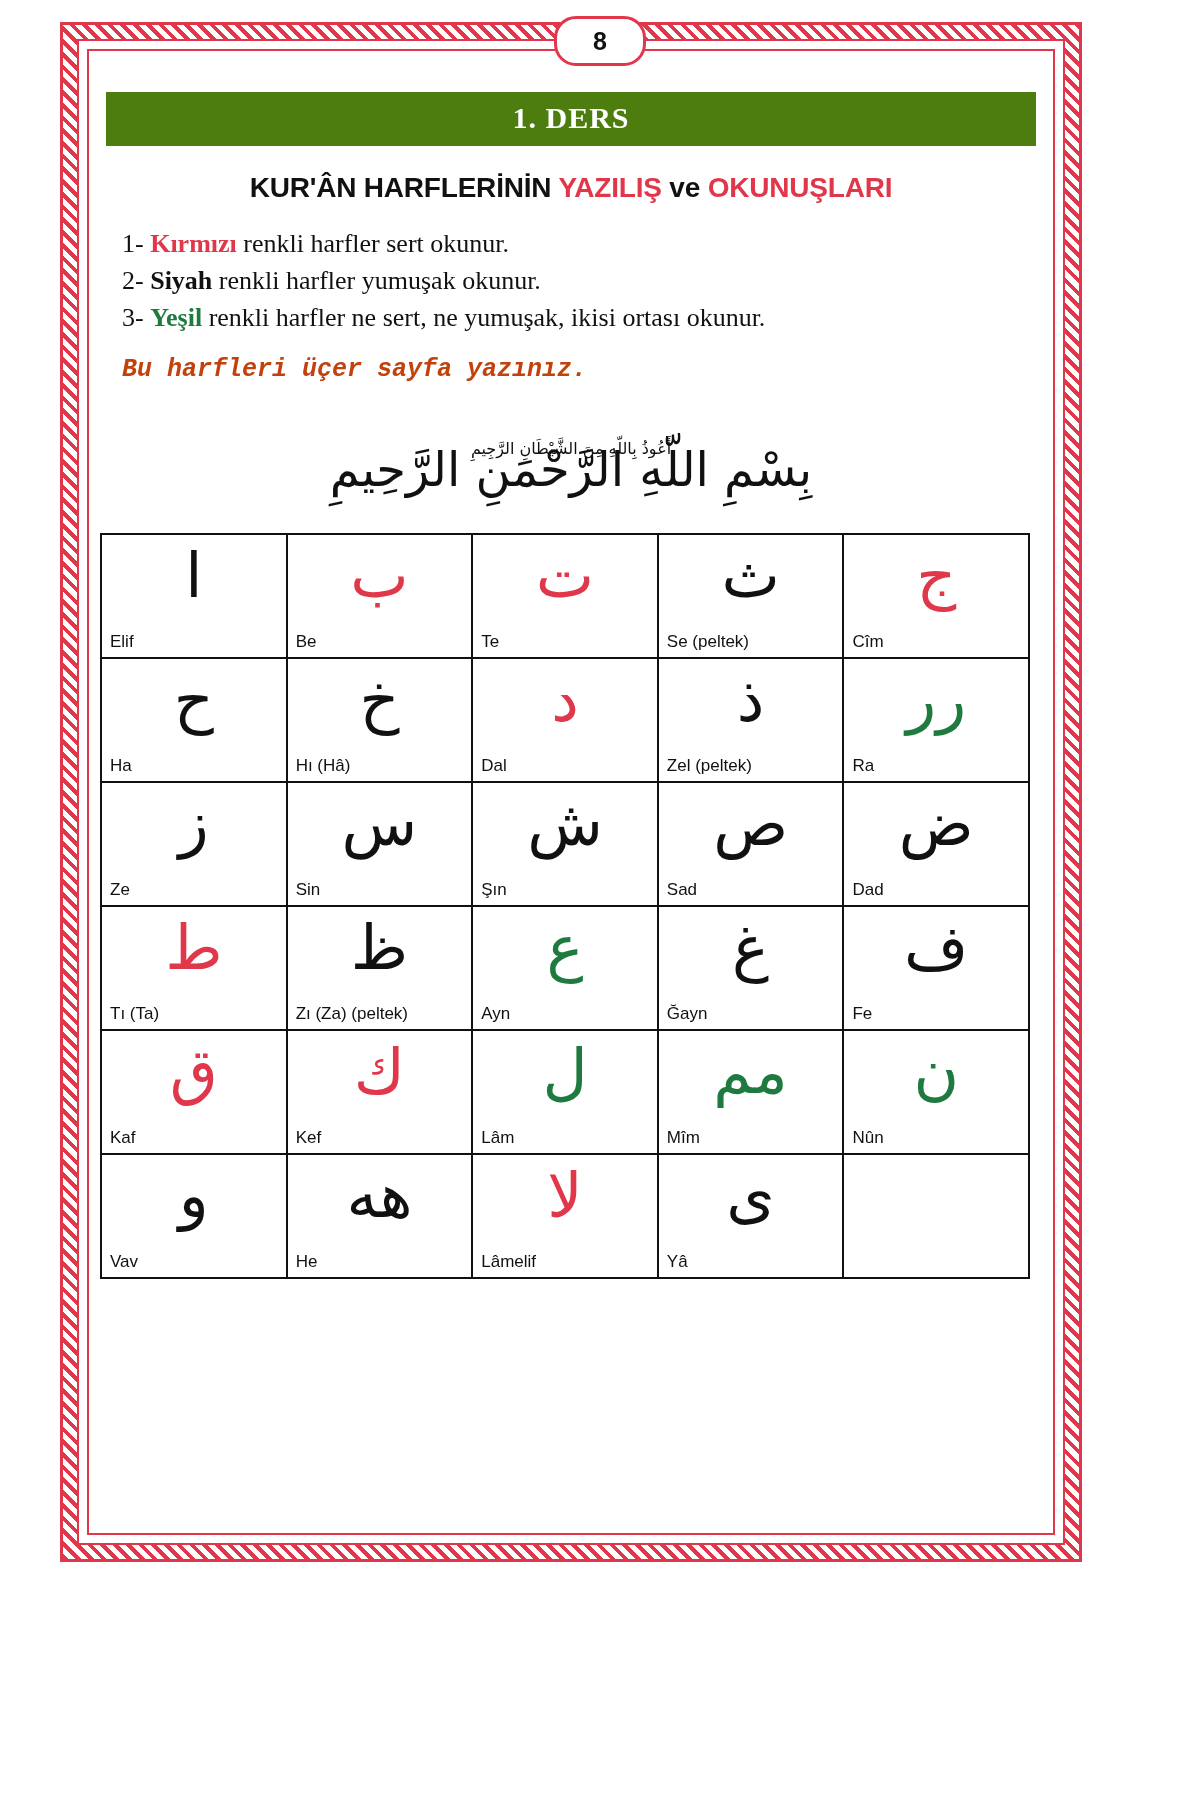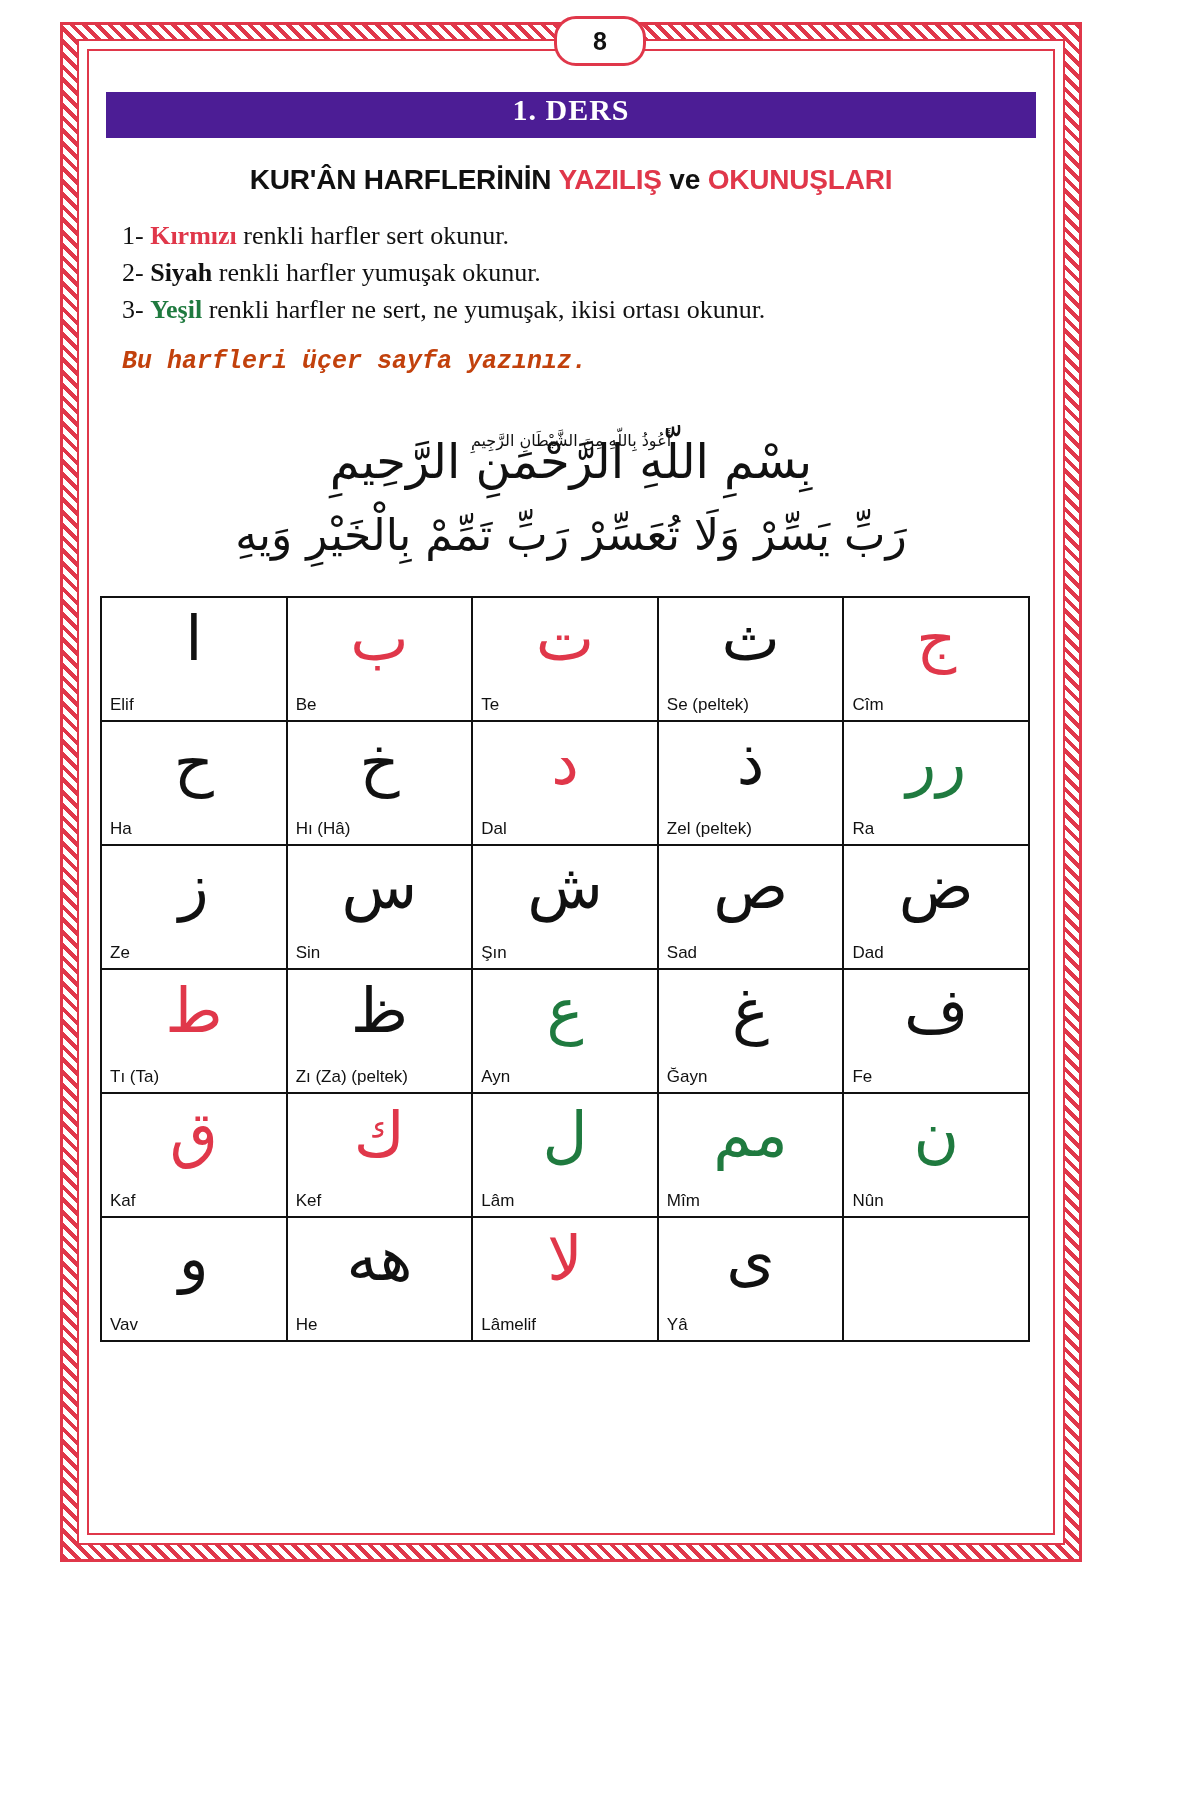--- a/index.html
+++ b/index.html
@@ -80,28 +80,28 @@
     position: absolute;
     left: 100px;
     top: 80px;
     width: 942px;
     height: 1440px;
   }
 
   .lesson-bar {
     width: 930px;
     margin: 12px 0 0 6px;
-    background: #4c1d95;
+    background: #4d7c0f;
     color: #ffffff;
     text-align: center;
     font-family: "Liberation Serif", serif;
     font-weight: bold;
     font-size: 30px;
     letter-spacing: 1px;
-    padding: 1px 0 11px 0;
+    padding: 9px 0 11px 0;
     box-sizing: border-box;
   }
 
   .subtitle {
     margin-top: 26px;
     text-align: center;
     font-family: "Liberation Sans", sans-serif;
     font-weight: bold;
     font-size: 28px;
     color: #111111;
@@ -239,21 +239,20 @@
         <span>3-</span>
         <b class="green">Yeşil</b><span> renkli harfler ne sert, ne yumuşak, ikisi ortası okunur.</span>
       </div>
     </div>
 
     <div class="instruction">Bu harfleri üçer sayfa yazınız.</div>
 
     <div class="arabic-block">
       <div class="arabic-small">أَعُوذُ بِاللّهِ مِنَ الشَّيْطَانِ الرَّجِيمِ</div>
       <div class="arabic-line-1">بِسْمِ اللّهِ الرَّحْمَنِ الرَّحِيمِ</div>
-      <div class="arabic-line-2">رَبِّ يَسِّرْ وَلَا تُعَسِّرْ رَبِّ تَمِّمْ بِالْخَيْرِ وَيهِ</div>
     </div>
 
     <table class="letters-table">
       <tbody>
         <tr>
           <td>
             <div class="cell-letter c-red">ج</div>
             <div class="cell-name">Cîm</div>
           </td>
           <td>

